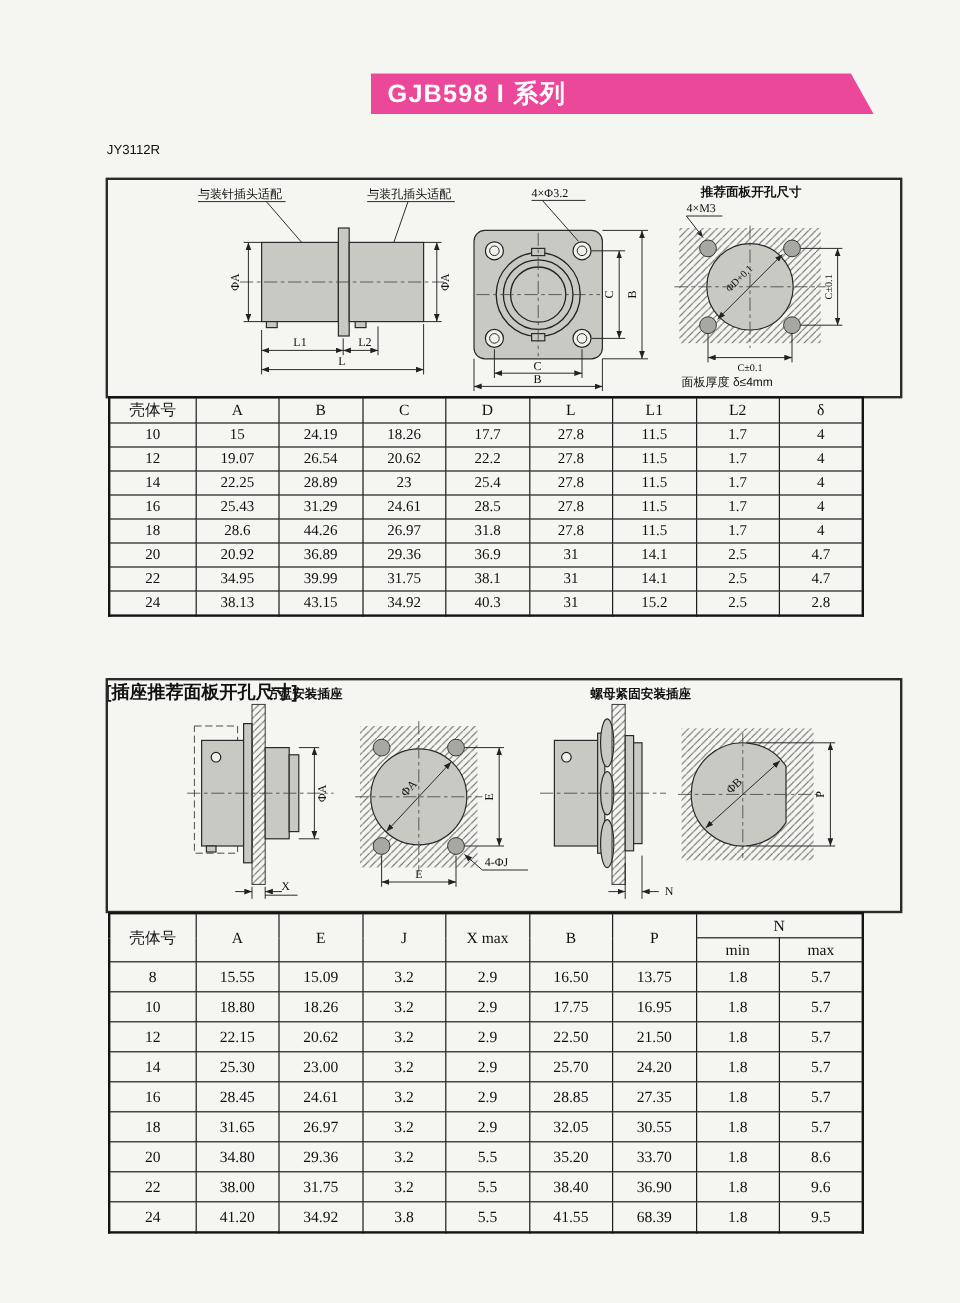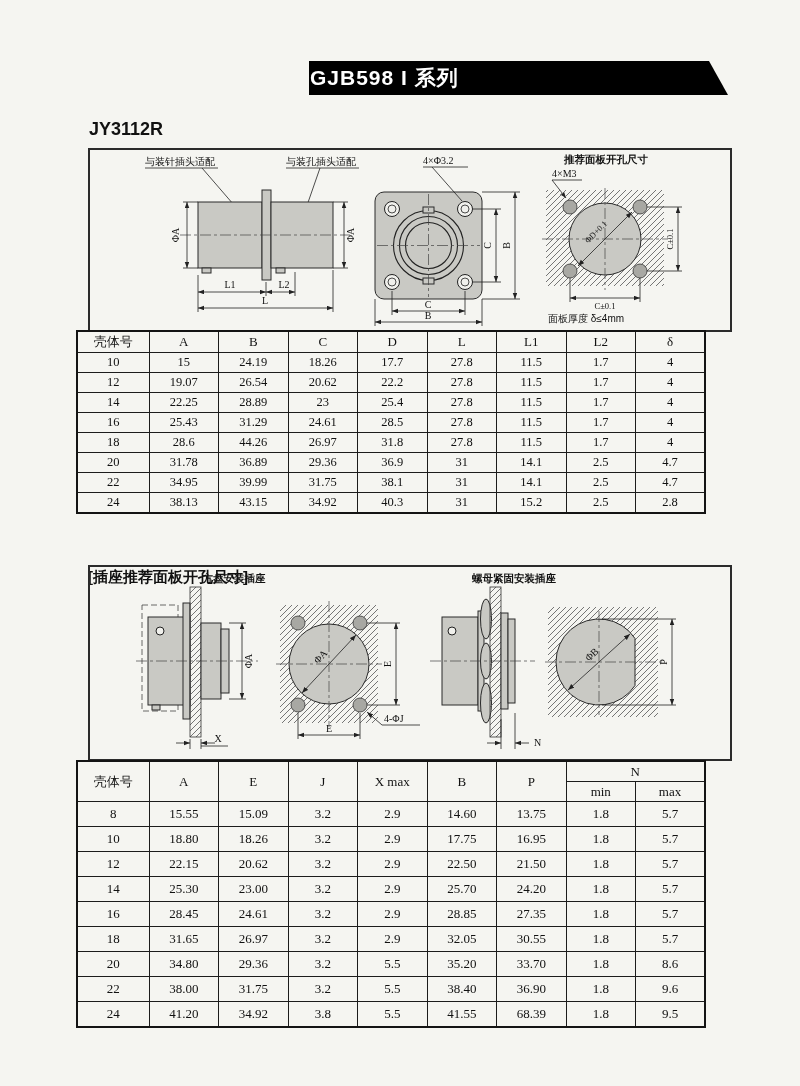--- a/index.html
+++ b/index.html
@@ -1,30 +1,30 @@
 <!DOCTYPE html>
 <html><head>
 <meta charset="utf-8">
 <style>
   html,body{margin:0;padding:0;}
   .page{position:relative;width:800px;height:1086px;background:#f5f5f1;
         font-family:"Liberation Serif",serif;color:#111;overflow:hidden;}
-  .banner{position:absolute;left:309px;top:61px;width:419px;height:34px;background:#000000;
+  .banner{position:absolute;left:309px;top:61px;width:419px;height:34px;background:#ec4899;
           clip-path:polygon(0 0, 400px 0, 419px 34px, 0 34px);
-          display:flex;align-items:center;padding-left:1px;box-sizing:border-box;}
+          display:flex;align-items:center;padding-left:14px;box-sizing:border-box;}
   .banner span{font-family:"Liberation Sans",sans-serif;font-weight:bold;font-size:21px;
                color:#ffffff;letter-spacing:1px;}
   .model{position:absolute;left:89px;top:119px;font-family:"Liberation Sans",sans-serif;
-         font-size:18px;font-weight:700;}
+         font-size:11px;font-weight:400;}
   .seclabel{position:absolute;left:88px;top:568px;font-family:"Liberation Sans",sans-serif;
             font-size:15px;font-weight:600;}
-  .dbox{position:absolute;left:88px;border:2px solid #2b2b2b;}
+  .dbox{position:absolute;left:88px;border:2px solid #2b2b2b;padding-left:20px;}
   #box1{top:148px;width:640px;height:180px;}
   #box2{top:565px;width:640px;height:192px;text-align:center;}
-  table{position:absolute;left:76px;border-collapse:collapse;table-layout:fixed;
+  table{position:absolute;left:90px;border-collapse:collapse;table-layout:fixed;
         border:2px solid #141414;}
   th,td{border:1px solid #1c1c1c;text-align:center;padding:0;white-space:nowrap;overflow:hidden;}
   #table1{top:330px;width:628px;}
   #table2{top:760px;width:628px;}
   #table1 th{height:20px;font-size:13px;font-weight:normal;}
   #table1 td{height:19px;font-size:12.5px;}
   #table2 th{height:19px;font-size:13px;font-weight:normal;}
   #table2 td{height:24px;font-size:13px;}
   th.zh{font-weight:bold;font-size:12.5px;font-family:"Liberation Sans",sans-serif;}
   
@@ -253,21 +253,21 @@
           <td>44.26</td>
           <td>26.97</td>
           <td>31.8</td>
           <td>27.8</td>
           <td>11.5</td>
           <td>1.7</td>
           <td>4</td>
         </tr>
         <tr>
           <td>20</td>
-          <td>31.78</td>
+          <td>20.92</td>
           <td>36.89</td>
           <td>29.36</td>
           <td>36.9</td>
           <td>31</td>
           <td>14.1</td>
           <td>2.5</td>
           <td>4.7</td>
         </tr>
         <tr>
           <td>22</td>
@@ -427,21 +427,21 @@
         <th>max</th>
       </tr>
     </thead>
     <tbody>
         <tr>
           <td>8</td>
           <td>15.55</td>
           <td>15.09</td>
           <td>3.2</td>
           <td>2.9</td>
-          <td>14.60</td>
+          <td>16.50</td>
           <td>13.75</td>
           <td>1.8</td>
           <td>5.7</td>
         </tr>
         <tr>
           <td>10</td>
           <td>18.80</td>
           <td>18.26</td>
           <td>3.2</td>
           <td>2.9</td>

